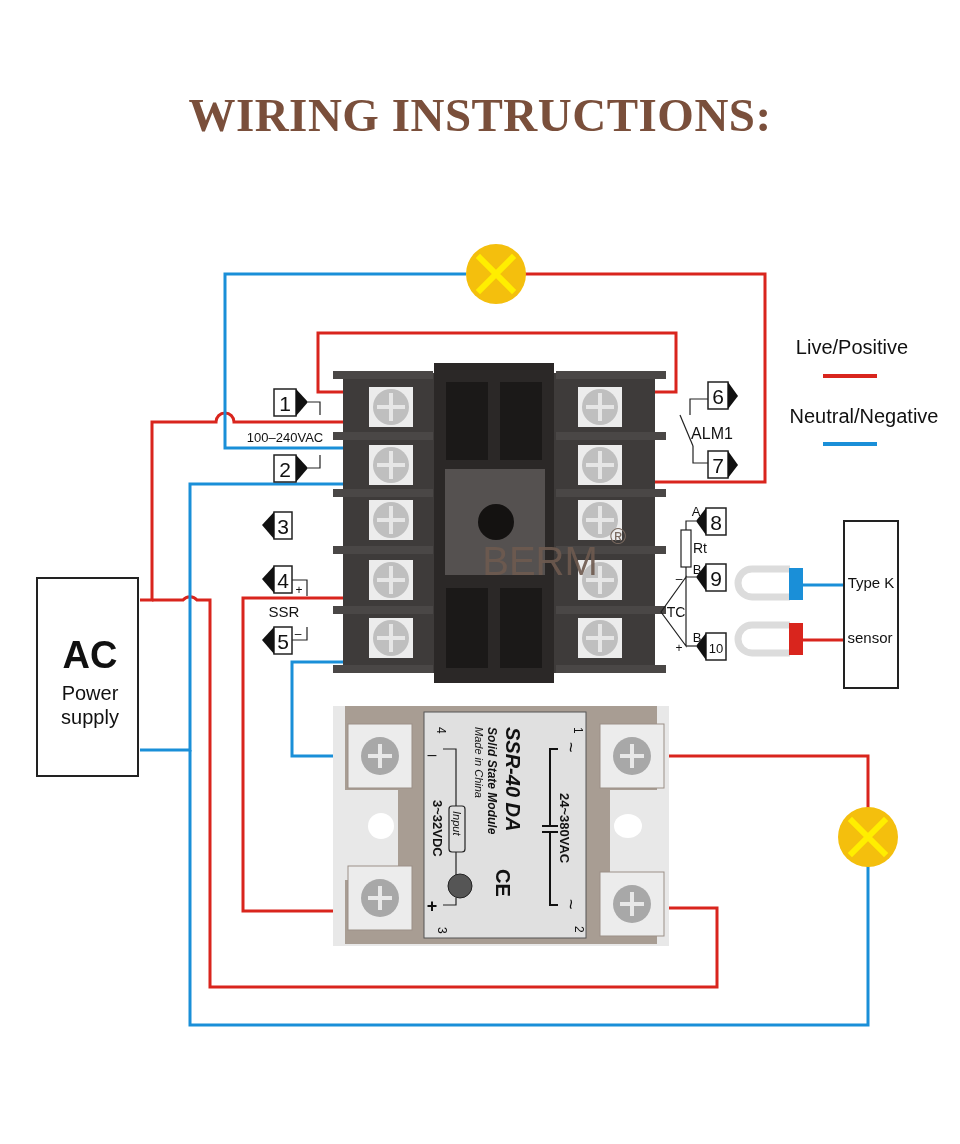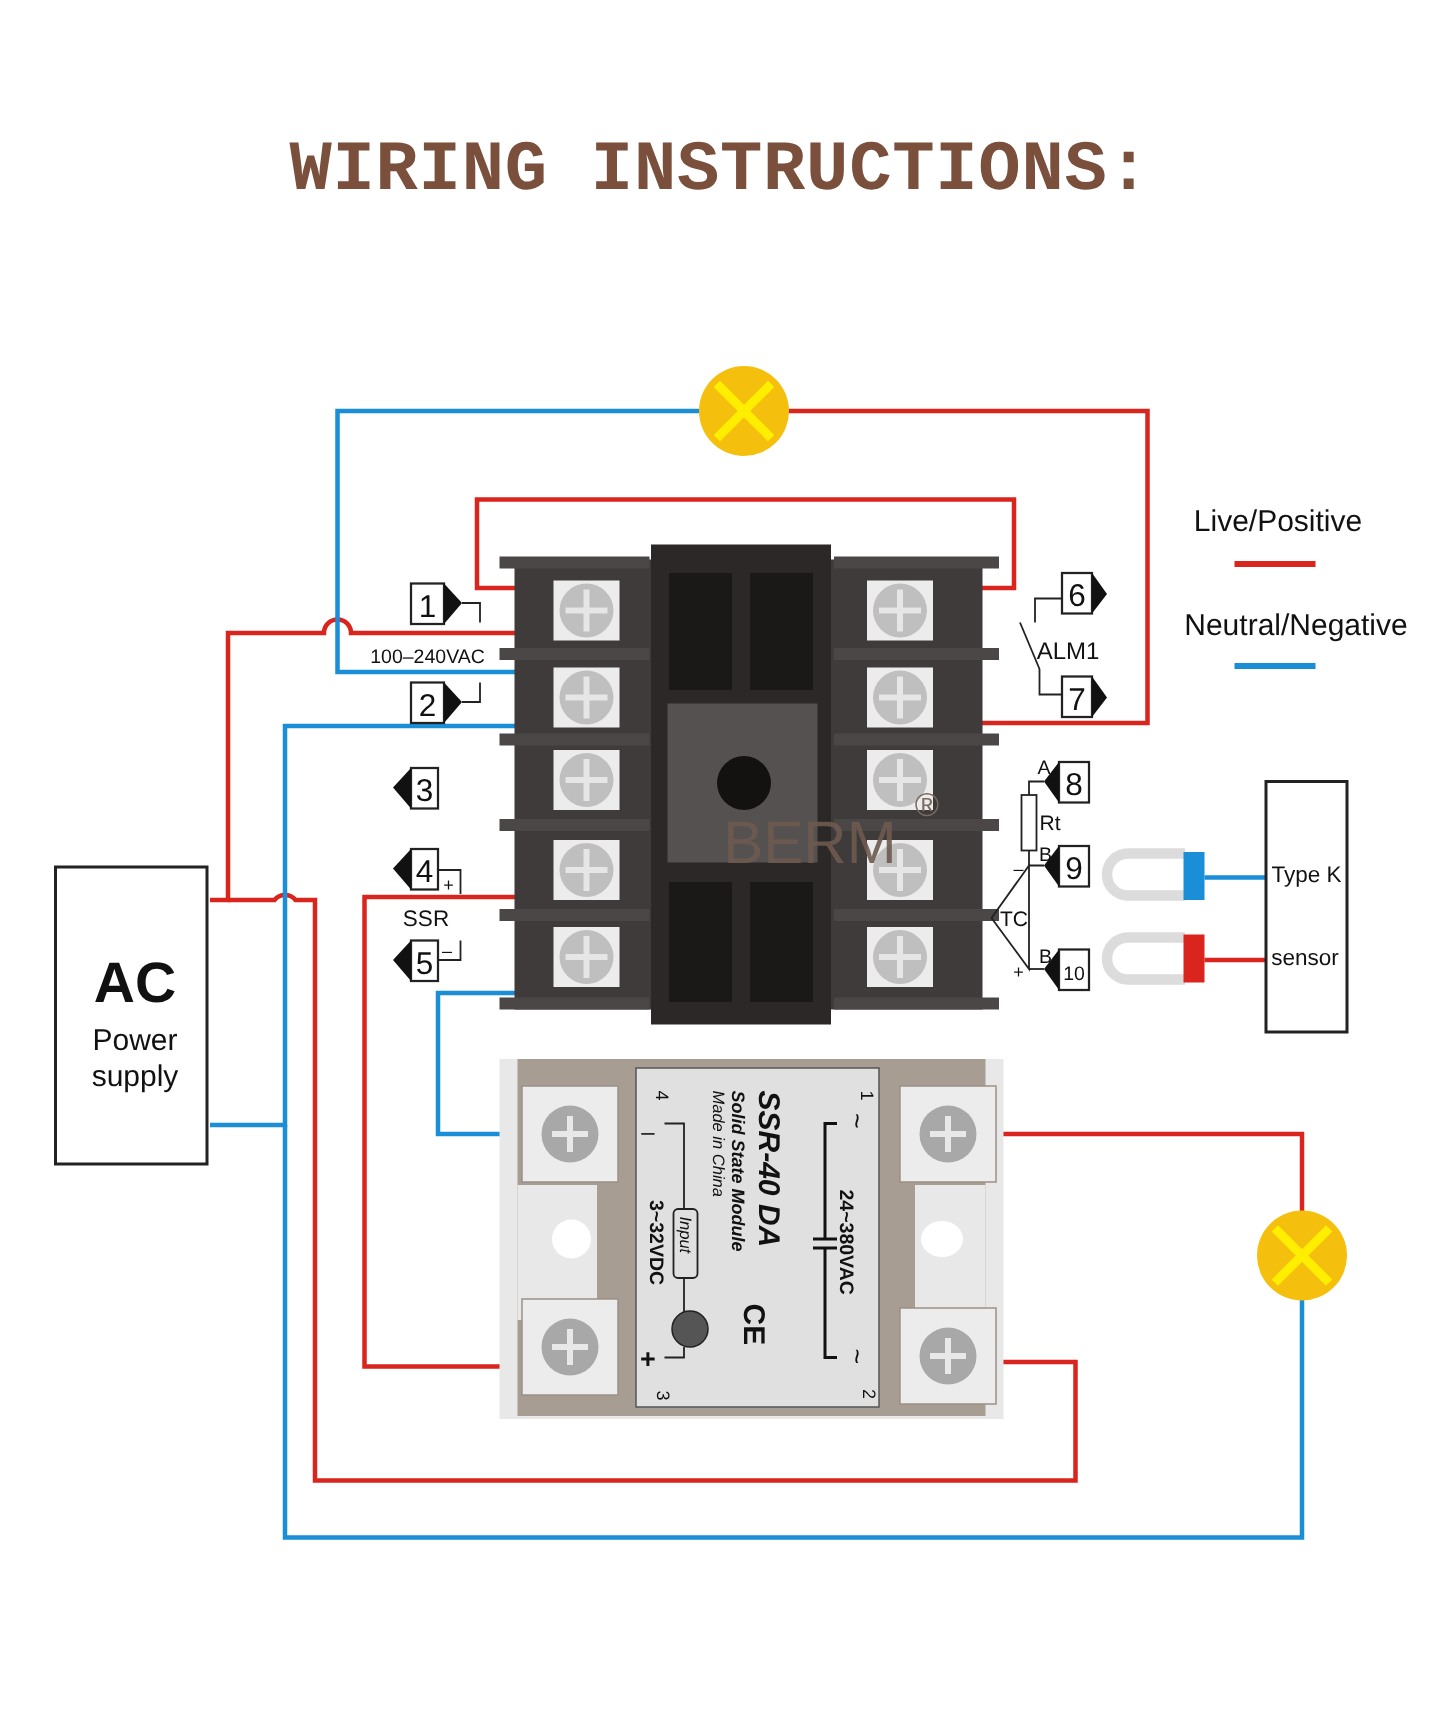--- a/index.html
+++ b/index.html
@@ -1,17 +1,17 @@
 <!DOCTYPE html>
 <html><head>
 <meta charset="utf-8">
 <style>
   html, body { margin:0; padding:0; background:#ffffff; }
   body { width:960px; height:1144px; position:relative; overflow:hidden; font-family:"Liberation Sans", sans-serif; }
-  #title { position:absolute; left:0; top:88px; width:960px; text-align:center; font-family:Liberation Mono, monospace; font-weight:bold; font-size:47px; color:#7a4f3b; letter-spacing:0.5px; }
+  #title { position:absolute; left:0; top:88px; width:960px; text-align:center; font-family:Liberation Serif, serif; font-weight:bold; font-size:47px; color:#7a4f3b; letter-spacing:0.5px; }
   svg#diagram { position:absolute; left:0; top:0; }
   .sans { font-family:"Liberation Sans", sans-serif; }
   .narrow { font-family:"Liberation Sans Narrow","Liberation Sans", sans-serif; }
 </style>
 </head>
 <body>
 
 <div id="title">WIRING INSTRUCTIONS:</div>
 
 <svg id="diagram" width="960" height="1144" viewBox="0 0 960 1144" xmlns="http://www.w3.org/2000/svg">

